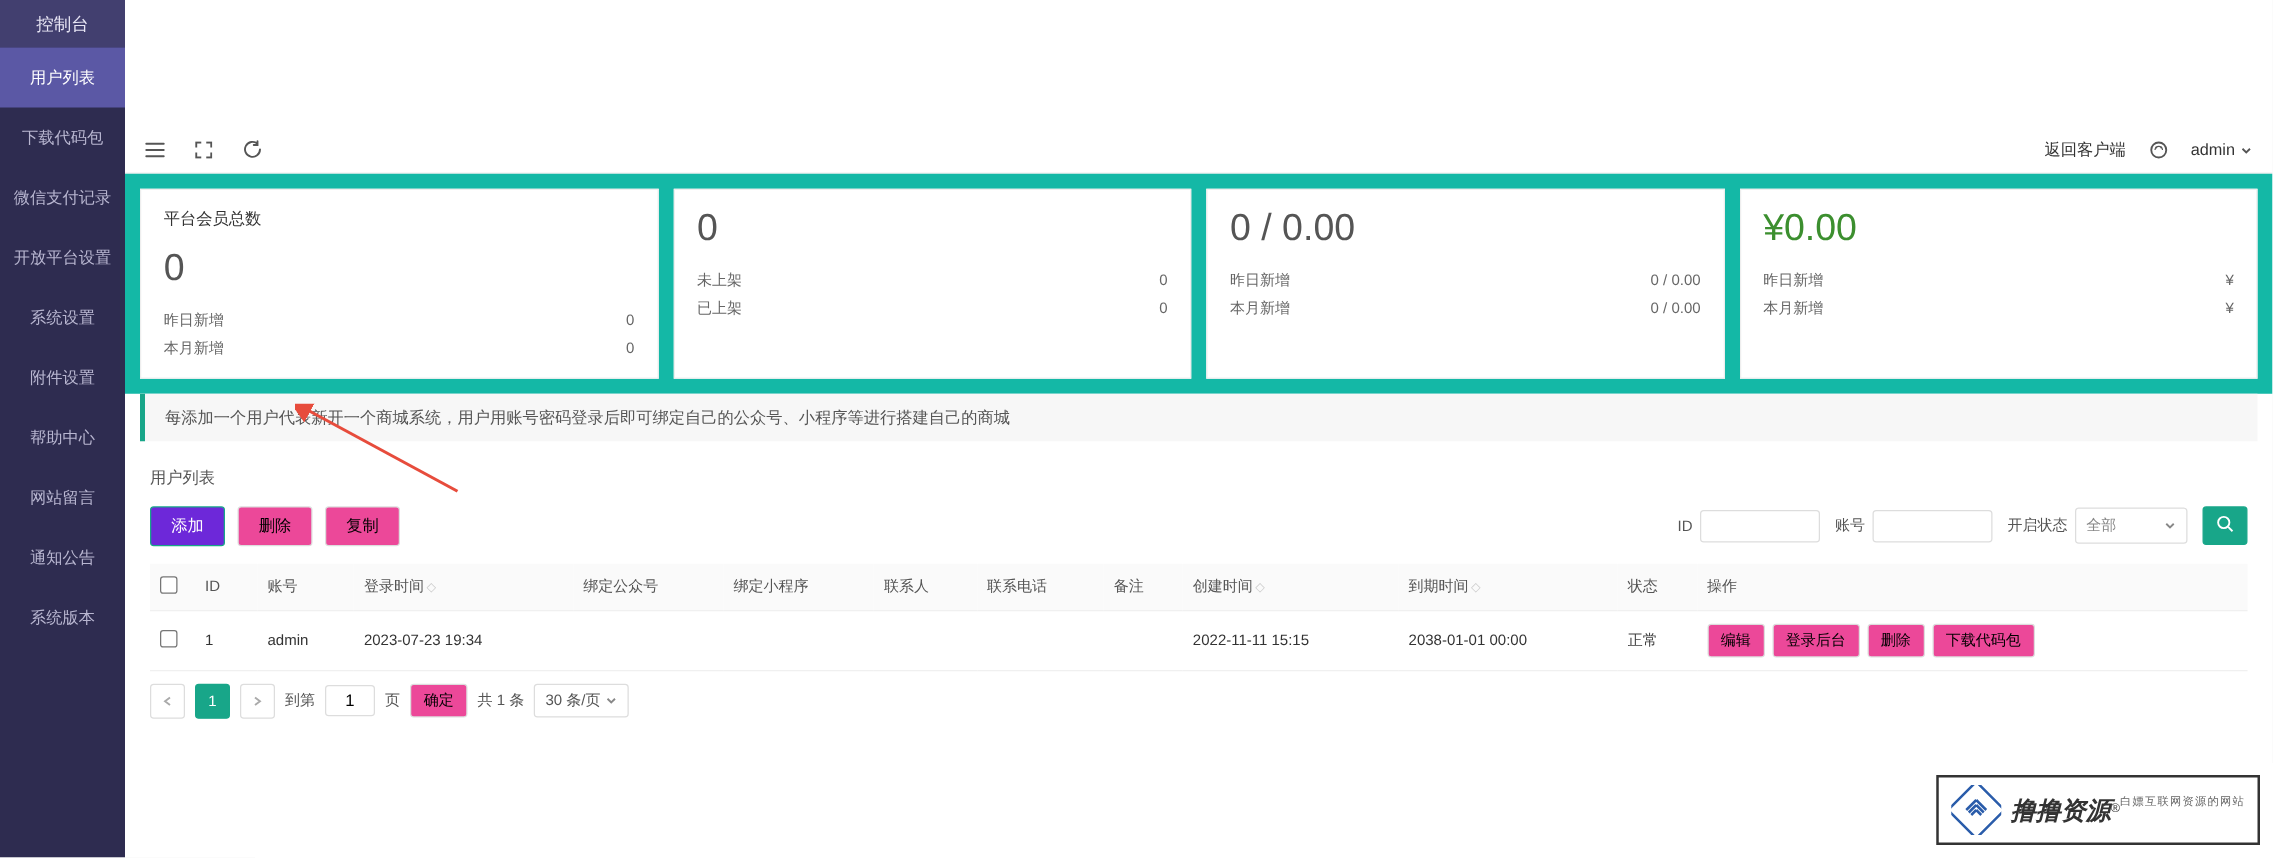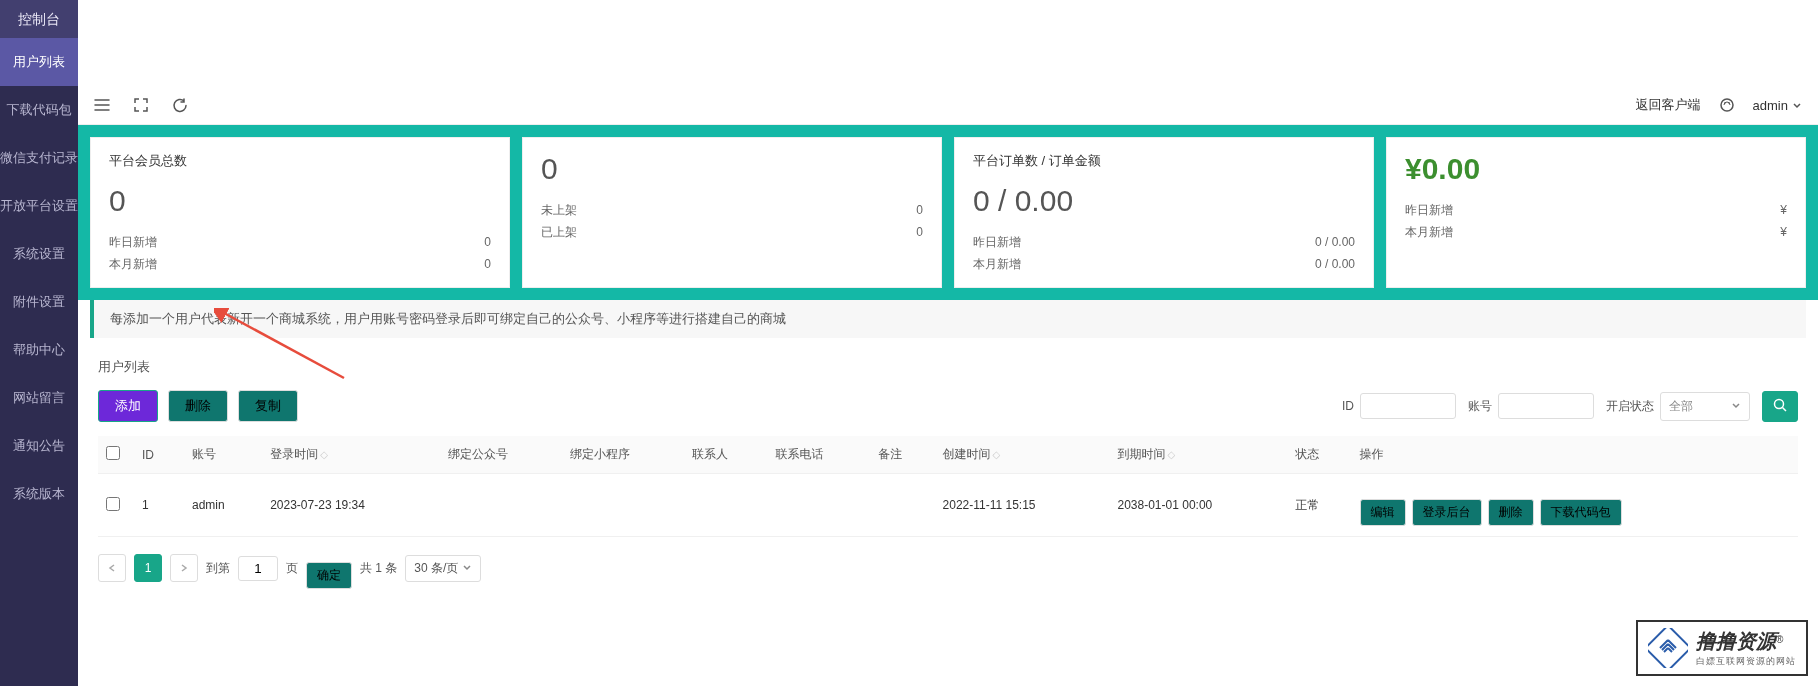--- a/index.html
+++ b/index.html
@@ -1,54 +1,54 @@
 <!DOCTYPE html>
 <html><head>
   <meta charset="utf-8">
   <style>
     * { margin: 0; padding: 0; box-sizing: border-box; }
     body { font-family: -apple-system, "Microsoft YaHei", sans-serif; font-size: 13px; color: #333; background: #f5f5f5; overflow-x: hidden; }
     
     .layout { display: flex; min-height: 686px; }
     
     
-    .sidebar { width: 78px; background: #2e2c50; color: #b8b6d0; flex-shrink: 0; }
+    .sidebar { width: 100px; background: #2e2c50; color: #b8b6d0; flex-shrink: 0; }
     .sidebar-title { height: 38px; line-height: 38px; text-align: center; background: #423f6f; color: #e8e6f5; font-size: 14px; }
     .sidebar-item { height: 48px; line-height: 48px; text-align: center; cursor: pointer; font-size: 13px; }
     .sidebar-item.active { background: #5b58a5; color: #fff; }
     
     
     .main { flex: 1; background: #fff; display: flex; flex-direction: column; min-width: 0; justify-content: center; }
     
     
     .topbar { height: 38px; display: flex; align-items: center; padding: 0 16px; border-bottom: 1px solid #eee; }
     .topbar-left { display: flex; gap: 24px; align-items: center; }
     .topbar-right { margin-left: auto; display: flex; gap: 18px; align-items: center; }
     .icon-btn { cursor: pointer; color: #555; display: flex; align-items: center; }
     
     
     .stats-row { display: flex; gap: 12px; padding: 12px; background: #14b8a6; }
     .stat-card { flex: 1; background: #fff; border: 1px solid #eee; padding: 14px 18px 12px; }
     .stat-title { font-size: 13px; color: #333; margin-bottom: 14px; }
     .stat-value { font-size: 30px; font-weight: 300; color: #555; margin-bottom: 14px; }
-    .stat-value.green { color: #3c8f2f; font-weight: bold; }
+    .stat-value.green { color: #3c8f2f; }
     .stat-row { display: flex; justify-content: space-between; font-size: 12px; color: #666; line-height: 1.8; }
     
     
     .notice { margin: 0 12px 10px; padding: 10px 16px; background: #f7f7f7; border-left: 4px solid #18a689; color: #555; font-size: 13px; position: relative; }
     .arrow-overlay { position: absolute; left: 120px; top: 8px; pointer-events: none; }
     
     
     .section-title { padding: 10px 20px 14px; font-size: 13px; color: #555; }
     
     
     .toolbar { display: flex; align-items: center; padding: 0 20px 14px; gap: 10px; }
-    .btn { padding: 6px 16px; border: 1px solid #ddd; background: #0f766e; border-radius: 3px; cursor: pointer; font-size: 13px; }
+    .btn { padding: 6px 16px; border: 1px solid #ddd; background: #ec4899; border-radius: 3px; cursor: pointer; font-size: 13px; }
     .btn.primary { background: #6d28d9; border-color: #18a689; color: #fff; }
-    .btn.small { padding: 4px 10px; font-size: 12px; margin-top: 15px; }
+    .btn.small { padding: 4px 10px; font-size: 12px; }
     .btn.icon-only { padding: 6px 10px; background: #18a689; border-color: #18a689; color: #fff; }
     .toolbar-filters { margin-left: auto; display: flex; gap: 12px; align-items: center; }
     .filter-group { display: flex; align-items: center; gap: 6px; font-size: 12px; color: #555; }
     .input { padding: 5px 8px; border: 1px solid #ddd; border-radius: 3px; width: 96px; font-size: 12px; }
     .select { padding: 5px 8px; border: 1px solid #ddd; border-radius: 3px; width: 90px; font-size: 12px; color: #888; display: flex; justify-content: space-between; align-items: center; }
     
     
     .table-wrap { padding: 0 20px; }
     table { width: 100%; border-collapse: collapse; }
     th, td { padding: 10px 8px; text-align: left; font-size: 12px; border-bottom: 1px solid #f0f0f0; }
@@ -61,21 +61,21 @@
     
     .pagination { display: flex; align-items: center; gap: 8px; padding: 10px 20px; font-size: 12px; color: #555; }
     .pg-btn { width: 28px; height: 28px; border: 1px solid #ddd; background: #fff; display: flex; align-items: center; justify-content: center; cursor: pointer; border-radius: 3px; }
     .pg-btn.active { background: #18a689; border-color: #18a689; color: #fff; }
     .pg-input { width: 40px; padding: 4px; border: 1px solid #ddd; text-align: center; border-radius: 3px; }
     .pg-select { padding: 4px 8px; border: 1px solid #ddd; border-radius: 3px; display: flex; align-items: center; gap: 4px; }
     
     
     .watermark { position: fixed; bottom: 10px; right: 10px; background: #fff; border: 2px solid #333; padding: 6px 10px; display: flex; align-items: center; gap: 8px; }
     .watermark-logo { width: 40px; height: 40px; }
-    .watermark-text { display: flex; flex-direction: column; }
+    .watermark-text { display: flex; flex-direction: row; }
     .watermark-main { font-size: 20px; font-weight: bold; font-style: italic; }
     .watermark-sub { font-size: 9px; color: #666; letter-spacing: 1px; }
     .watermark-r { font-size: 10px; vertical-align: super; }
   </style>
 </head>
 <body>
 
 <div class="layout">
 
   <div class="sidebar">
@@ -149,21 +149,20 @@
         <div class="stat-row">
             <span>未上架</span>
             <span>0</span>
           </div>
         <div class="stat-row">
             <span>已上架</span>
             <span>0</span>
           </div>
       </div>
       <div class="stat-card">
-        <div class="stat-title">平台订单数 / 订单金额</div>
         <div class="stat-value">0 / 0.00</div>
         <div class="stat-row">
             <span>昨日新增</span>
             <span>0 / 0.00</span>
           </div>
         <div class="stat-row">
             <span>本月新增</span>
             <span>0 / 0.00</span>
           </div>
       </div>

